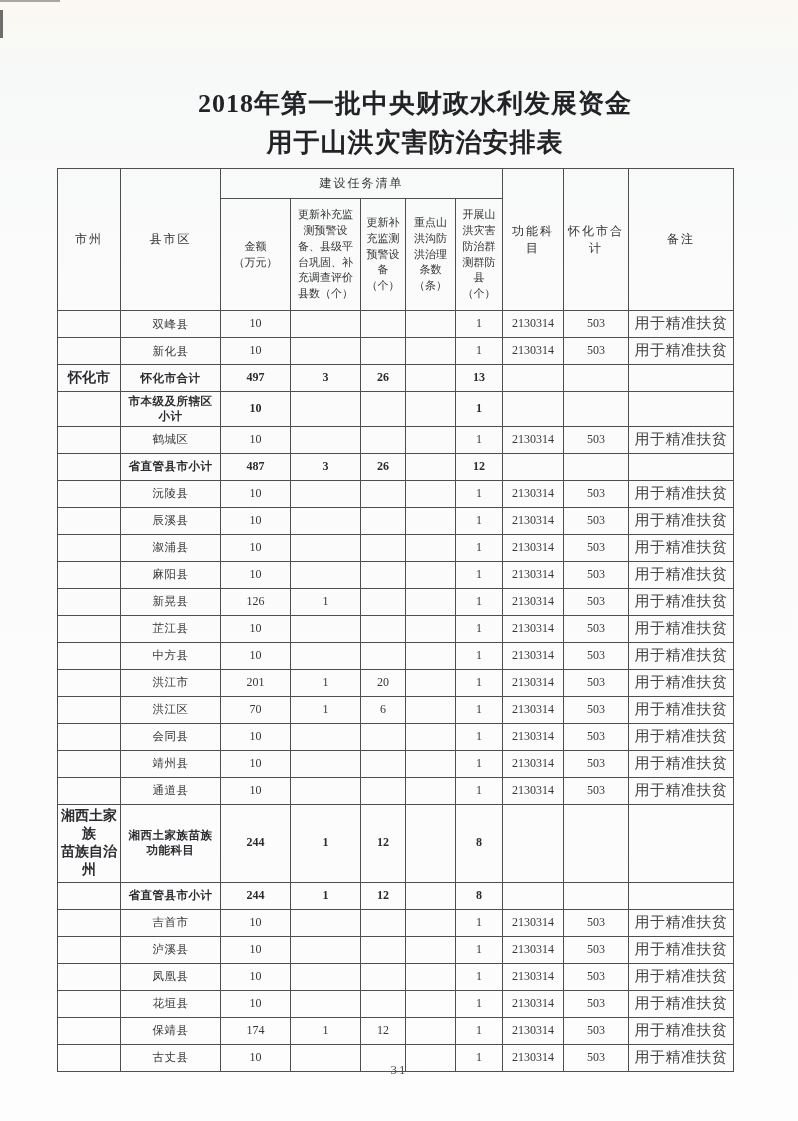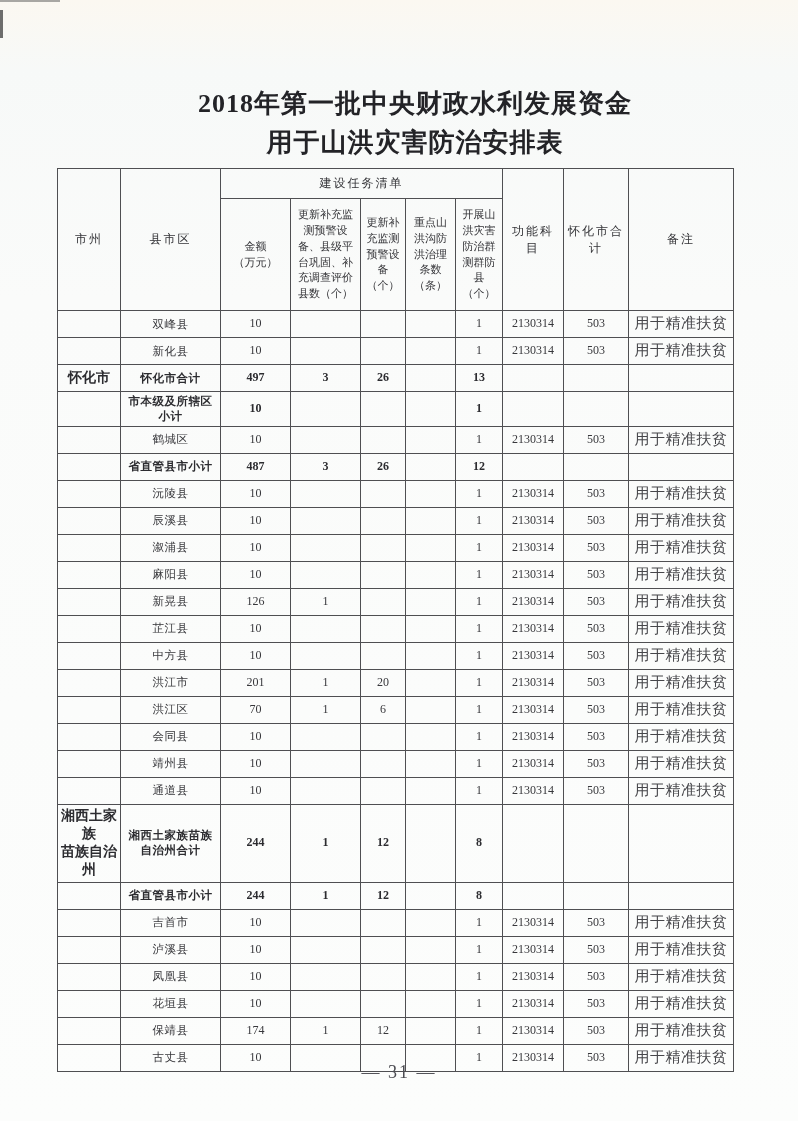--- a/index.html
+++ b/index.html
@@ -64,21 +64,21 @@
     white-space: pre-line;
   }
   tbody td.col-county { font-size: 11.5px; letter-spacing: .5px; margin-top: 30px; }
   tbody td.col-city { font-size: 14px; }
   tbody td.col-note { font-size: 15px; color: #46464a; letter-spacing: .5px; }
   tbody tr.bold td { font-weight: bold; color: #2c2c30; }
   .pageno {
     position: absolute;
     top: 1062px; left: 0; width: 100%;
     text-align: center;
-    font-size: 18px;
+    font-size: 13px;
     letter-spacing: 2px;
     color: #4c4c52;
   }
 </style>
 </head>
 <body>
 
 <div class="page">
   <div class="scan-mark-left"></div>
   <div class="scan-mark-top"></div>
@@ -334,21 +334,21 @@
           <td class="col-ditch"></td>
           <td class="col-group_defense">1</td>
           <td class="col-func_subject">2130314</td>
           <td class="col-econ_subject">503</td>
           <td class="col-note">用于精准扶贫</td>
         </tr>
         <tr class="bold">
           <td class="col-city">湘西土家族
 苗族自治州</td>
           <td class="col-county">湘西土家族苗族
-自治州合计</td>
+功能科目</td>
           <td class="col-amount">244</td>
           <td class="col-monitor">1</td>
           <td class="col-extend">12</td>
           <td class="col-ditch"></td>
           <td class="col-group_defense">8</td>
           <td class="col-func_subject"></td>
           <td class="col-econ_subject"></td>
           <td class="col-note"></td>
         </tr>
         <tr class="bold">

